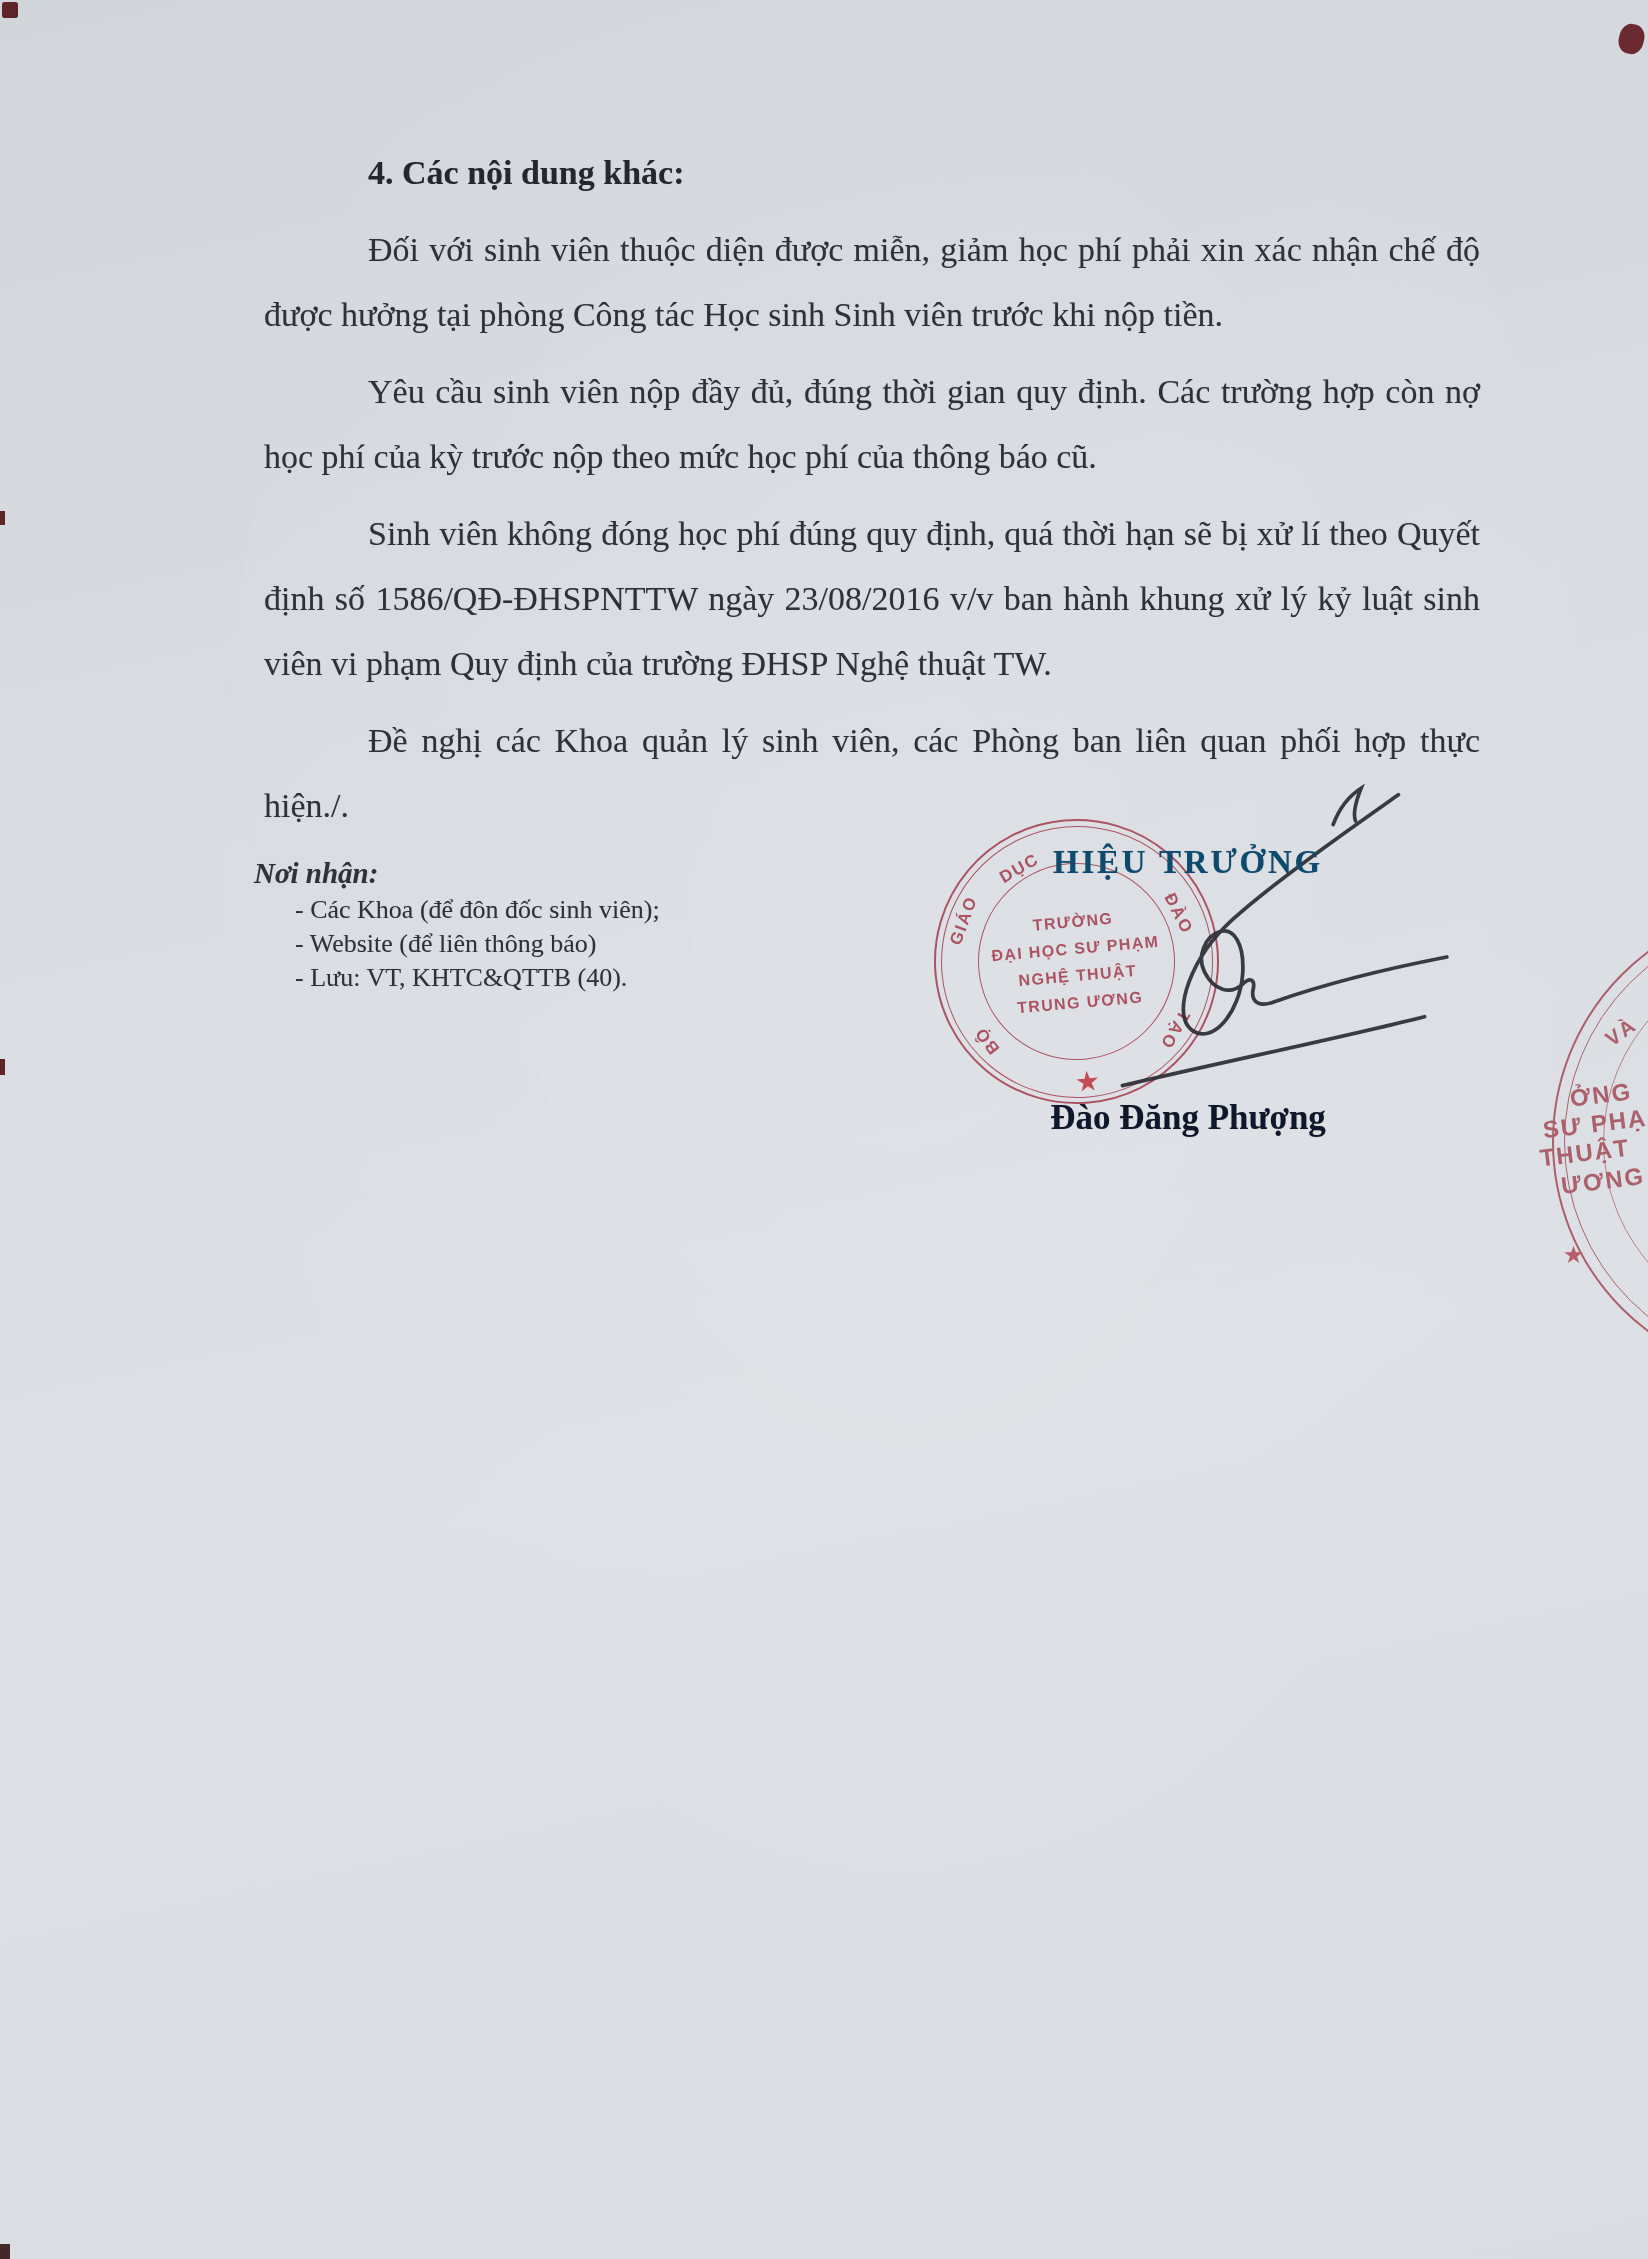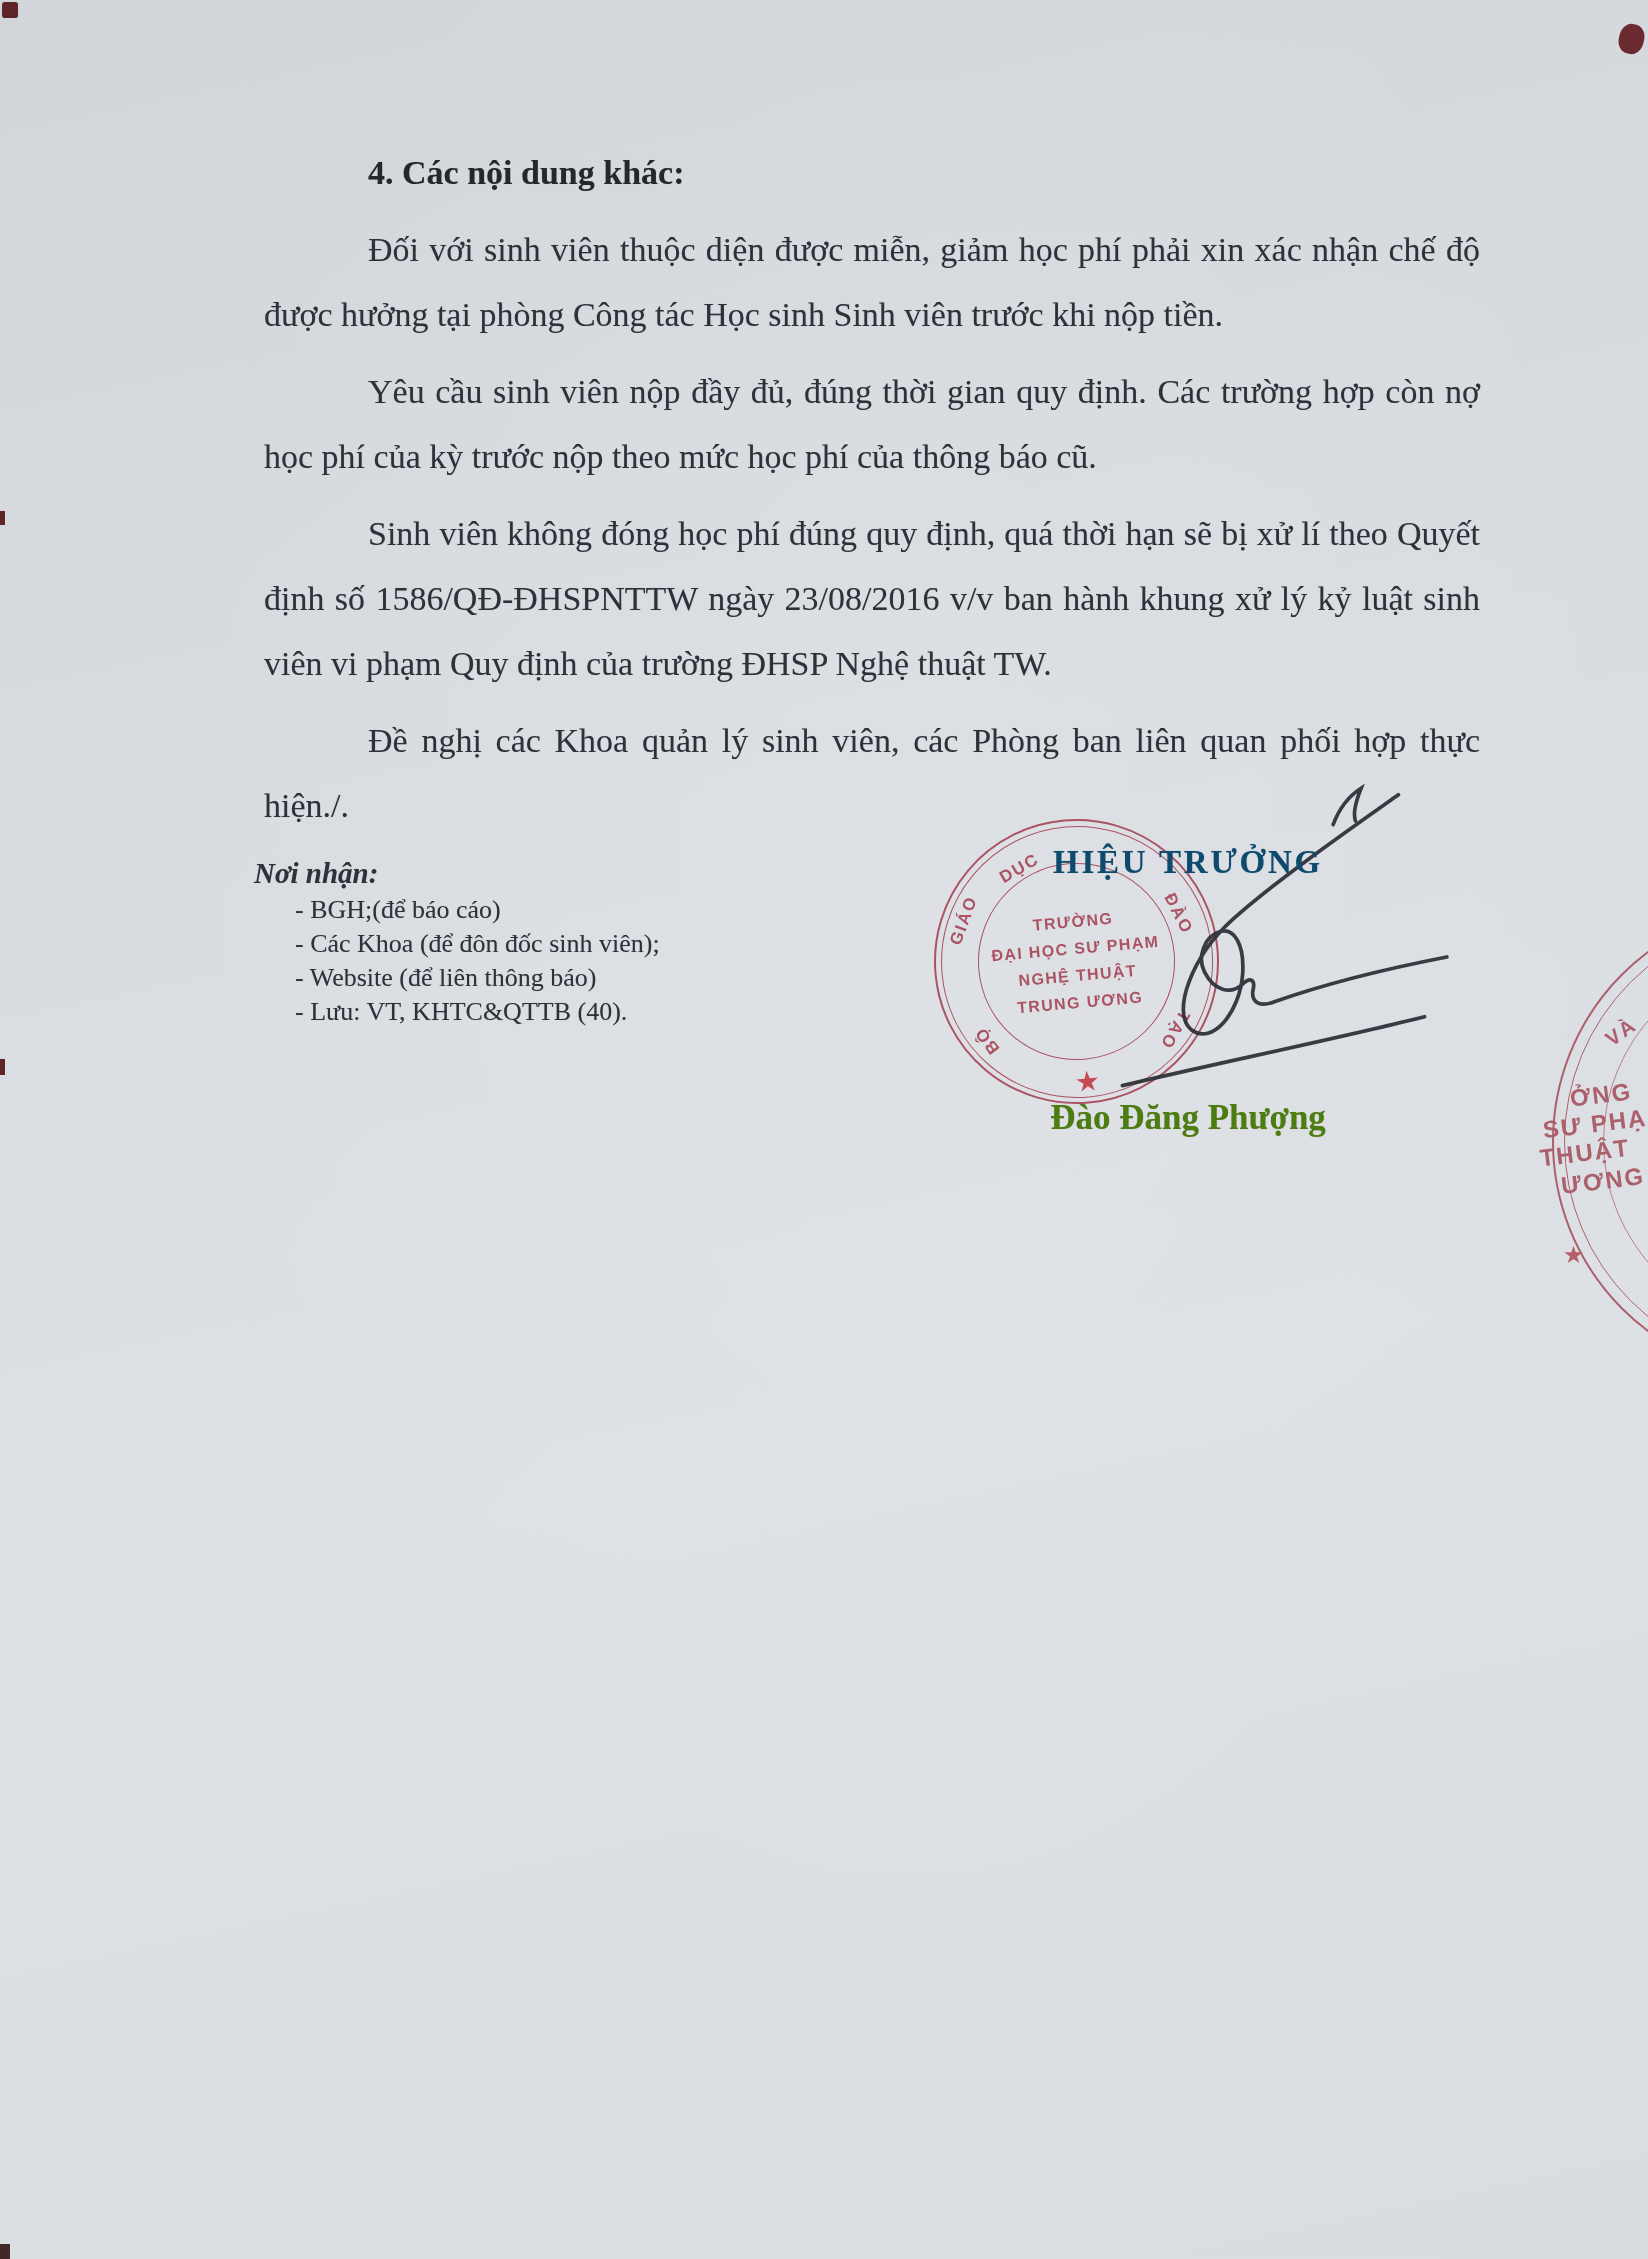--- a/index.html
+++ b/index.html
@@ -25,21 +25,21 @@
   .recipients .label{font-size:29px;font-weight:bold;font-style:italic;line-height:39px;}
   .recipients .item{font-size:26px;line-height:34px;padding-left:41px;}
   
   .sig-title{
     position:absolute;left:992px;top:844px;width:392px;text-align:center;
     font-size:33px;font-weight:bold;letter-spacing:2.8px;color:#0c4a6e;z-index:4;
     text-shadow:0 0 0.9px rgba(90,95,110,0.35);
   }
   .sig-name{
     position:absolute;left:992px;top:1098px;width:392px;text-align:center;
-    font-size:35px;font-weight:bold;color:#4d7c0f;z-index:4;
+    font-size:35px;font-weight:bold;color:#0f172a;z-index:4;
     text-shadow:0 0 0.9px rgba(90,95,110,0.35);
   }
   .signature-svg{position:absolute;left:1100px;top:778px;z-index:3;}
   
   .stamp{position:absolute;left:934px;top:819px;width:285px;height:285px;
     transform:rotate(-5deg);opacity:0.9;z-index:2;}
   .stamp .ring{position:absolute;border-radius:50%;border:2.3px solid #a64456;}
   .stamp .ring.r1{inset:0;}
   .stamp .ring.r2{inset:6.5px;border-width:1.9px;}
   .stamp .ring.r3{inset:44px;border-width:1.9px;}
@@ -85,21 +85,20 @@
 <div class="doc-body">
   <p class="heading">4. Các nội dung khác:</p>
   <p>Đối với sinh viên thuộc diện được miễn, giảm học phí phải xin xác nhận chế độ được hưởng tại phòng Công tác Học sinh Sinh viên trước khi nộp tiền.</p>
   <p>Yêu cầu sinh viên nộp đầy đủ, đúng thời gian quy định. Các trường hợp còn nợ học phí của kỳ trước nộp theo mức học phí của thông báo cũ.</p>
   <p>Sinh viên không đóng học phí đúng quy định, quá thời hạn sẽ bị xử lí theo Quyết định số 1586/QĐ-ĐHSPNTTW ngày 23/08/2016 v/v ban hành khung xử lý kỷ luật sinh viên vi phạm Quy định của trường ĐHSP Nghệ thuật TW.</p>
   <p>Đề nghị các Khoa quản lý sinh viên, các Phòng ban liên quan phối hợp thực hiện./.</p>
 </div>
 
 <div class="recipients">
   <div class="label">Nơi nhận:</div>
-  <div class="item">- BGH;(để báo cáo)</div>
   <div class="item">- Các Khoa (để đôn đốc sinh viên);</div>
   <div class="item">- Website (để liên thông báo)</div>
   <div class="item">- Lưu: VT, KHTC&amp;QTTB (40).</div>
 </div>
 
 <div class="sig-title">HIỆU TRƯỞNG</div>
 <div class="sig-name">Đào Đăng Phượng</div>
 
 <div class="stamp">
   <div class="ring r1"></div>

